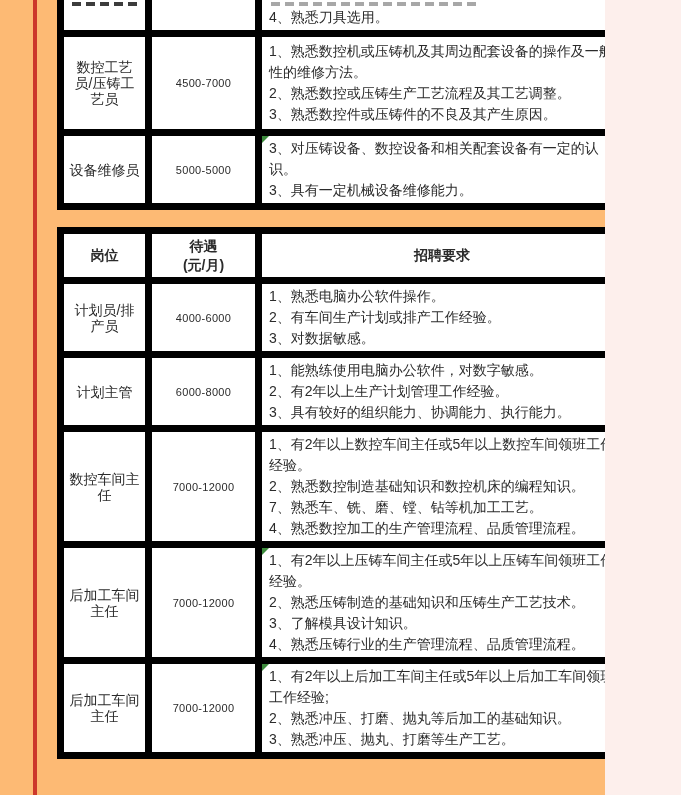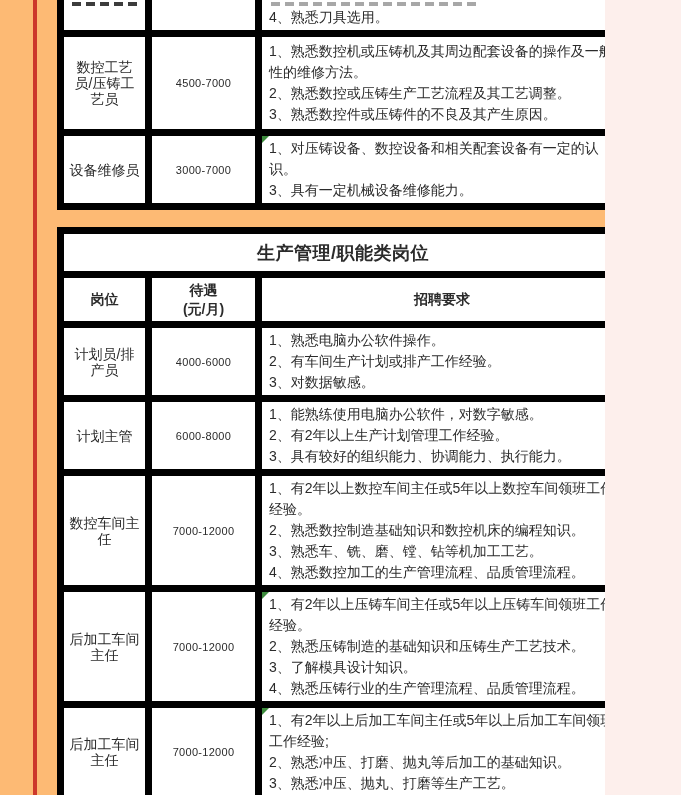--- a/index.html
+++ b/index.html
@@ -80,39 +80,36 @@
         <td class="pos">数控工艺员/压铸工艺员</td>
         <td class="sal">4500-7000</td>
         <td class="req">
           <div class="req-line">1、熟悉数控机或压铸机及其周边配套设备的操作及一般性的维修方法。</div>
           <div class="req-line">2、熟悉数控或压铸生产工艺流程及其工艺调整。</div>
           <div class="req-line">3、熟悉数控件或压铸件的不良及其产生原因。</div>
         </td>
       </tr>
       <tr style="height:61px;">
         <td class="pos">设备维修员</td>
-        <td class="sal">3000-7000</td>
+        <td class="sal">5000-5000</td>
         <td class="req marked">
-          <div class="req-line">1、对压铸设备、数控设备和相关配套设备有一定的认识。</div>
+          <div class="req-line">3、对压铸设备、数控设备和相关配套设备有一定的认识。</div>
           <div class="req-line">3、具有一定机械设备维修能力。</div>
         </td>
       </tr>
     </tbody>
       </table>
 
     <table class="jobs" id="table2">
       <colgroup>
           <col class="c1">
           <col class="c2">
           <col class="c3">
         </colgroup>
       <tbody>
-          <tr>
-        <td class="title-cell" colspan="3">生产管理/职能类岗位</td>
-      </tr>
       <tr class="header" style="height:50px;">
         <td>岗位</td>
         <td>
           <div>待遇</div>
           <div>(元/月)</div>
         </td>
         <td>招聘要求</td>
       </tr>
 
 
@@ -135,21 +132,21 @@
           <div class="req-line">3、具有较好的组织能力、协调能力、执行能力。</div>
         </td>
       </tr>
 
       <tr style="height:109px;">
         <td class="pos">数控车间主任</td>
         <td class="sal">7000-12000</td>
         <td class="req">
           <div class="req-line">1、有2年以上数控车间主任或5年以上数控车间领班工作经验。</div>
           <div class="req-line">2、熟悉数控制造基础知识和数控机床的编程知识。</div>
-          <div class="req-line">3、熟悉车、铣、磨、镗、钻等机加工工艺。</div>
+          <div class="req-line">7、熟悉车、铣、磨、镗、钻等机加工工艺。</div>
           <div class="req-line">4、熟悉数控加工的生产管理流程、品质管理流程。</div>
         </td>
       </tr>
 
       <tr style="height:110px;">
         <td class="pos">后加工车间主任</td>
         <td class="sal">7000-12000</td>
         <td class="req marked">
           <div class="req-line">1、有2年以上压铸车间主任或5年以上压铸车间领班工作经验。</div>
           <div class="req-line">2、熟悉压铸制造的基础知识和压铸生产工艺技术。</div>

